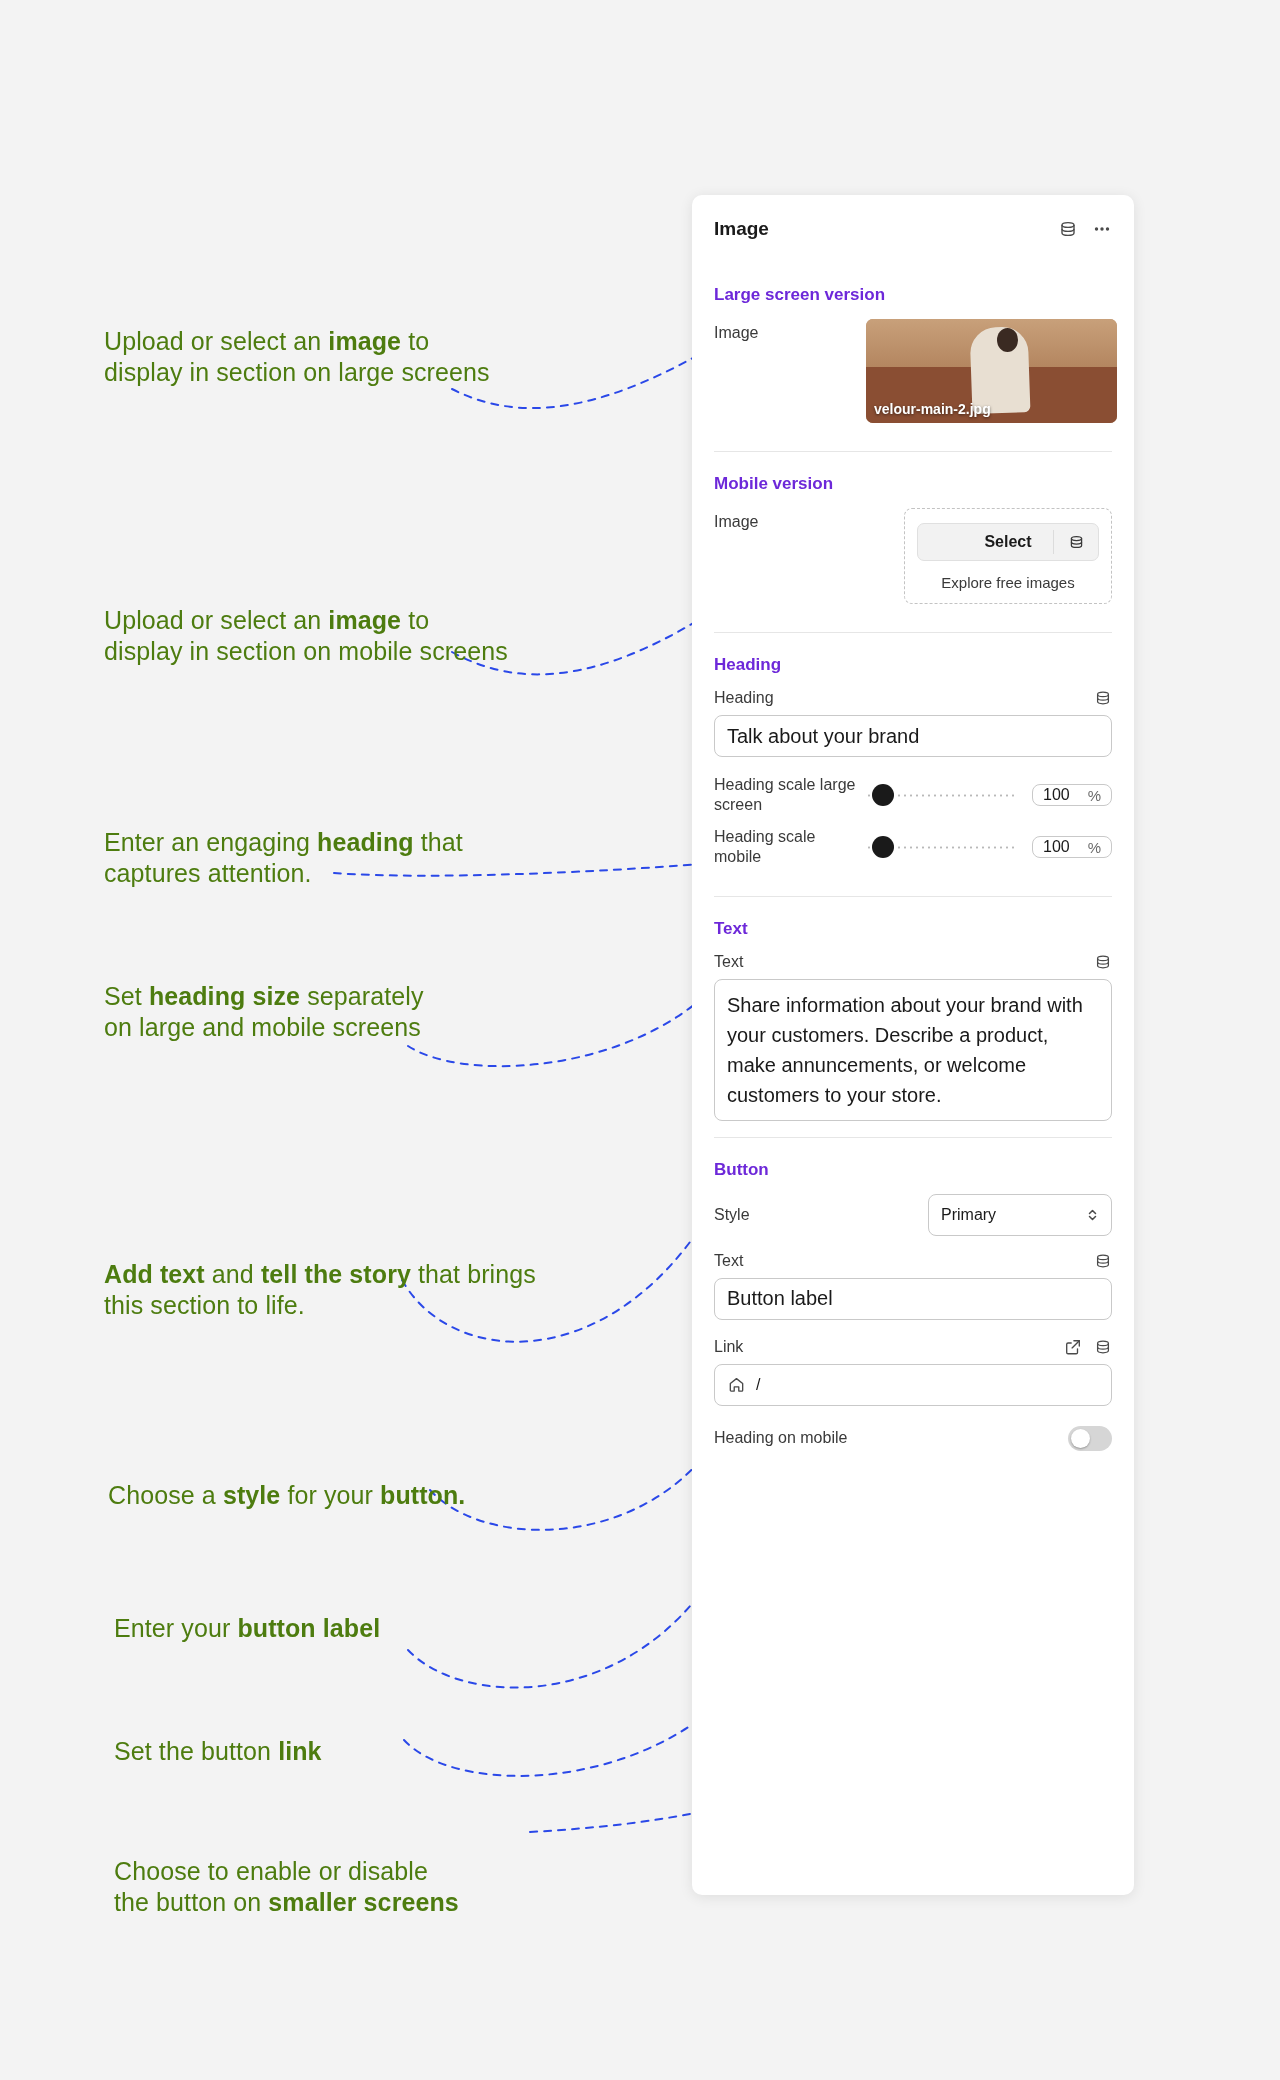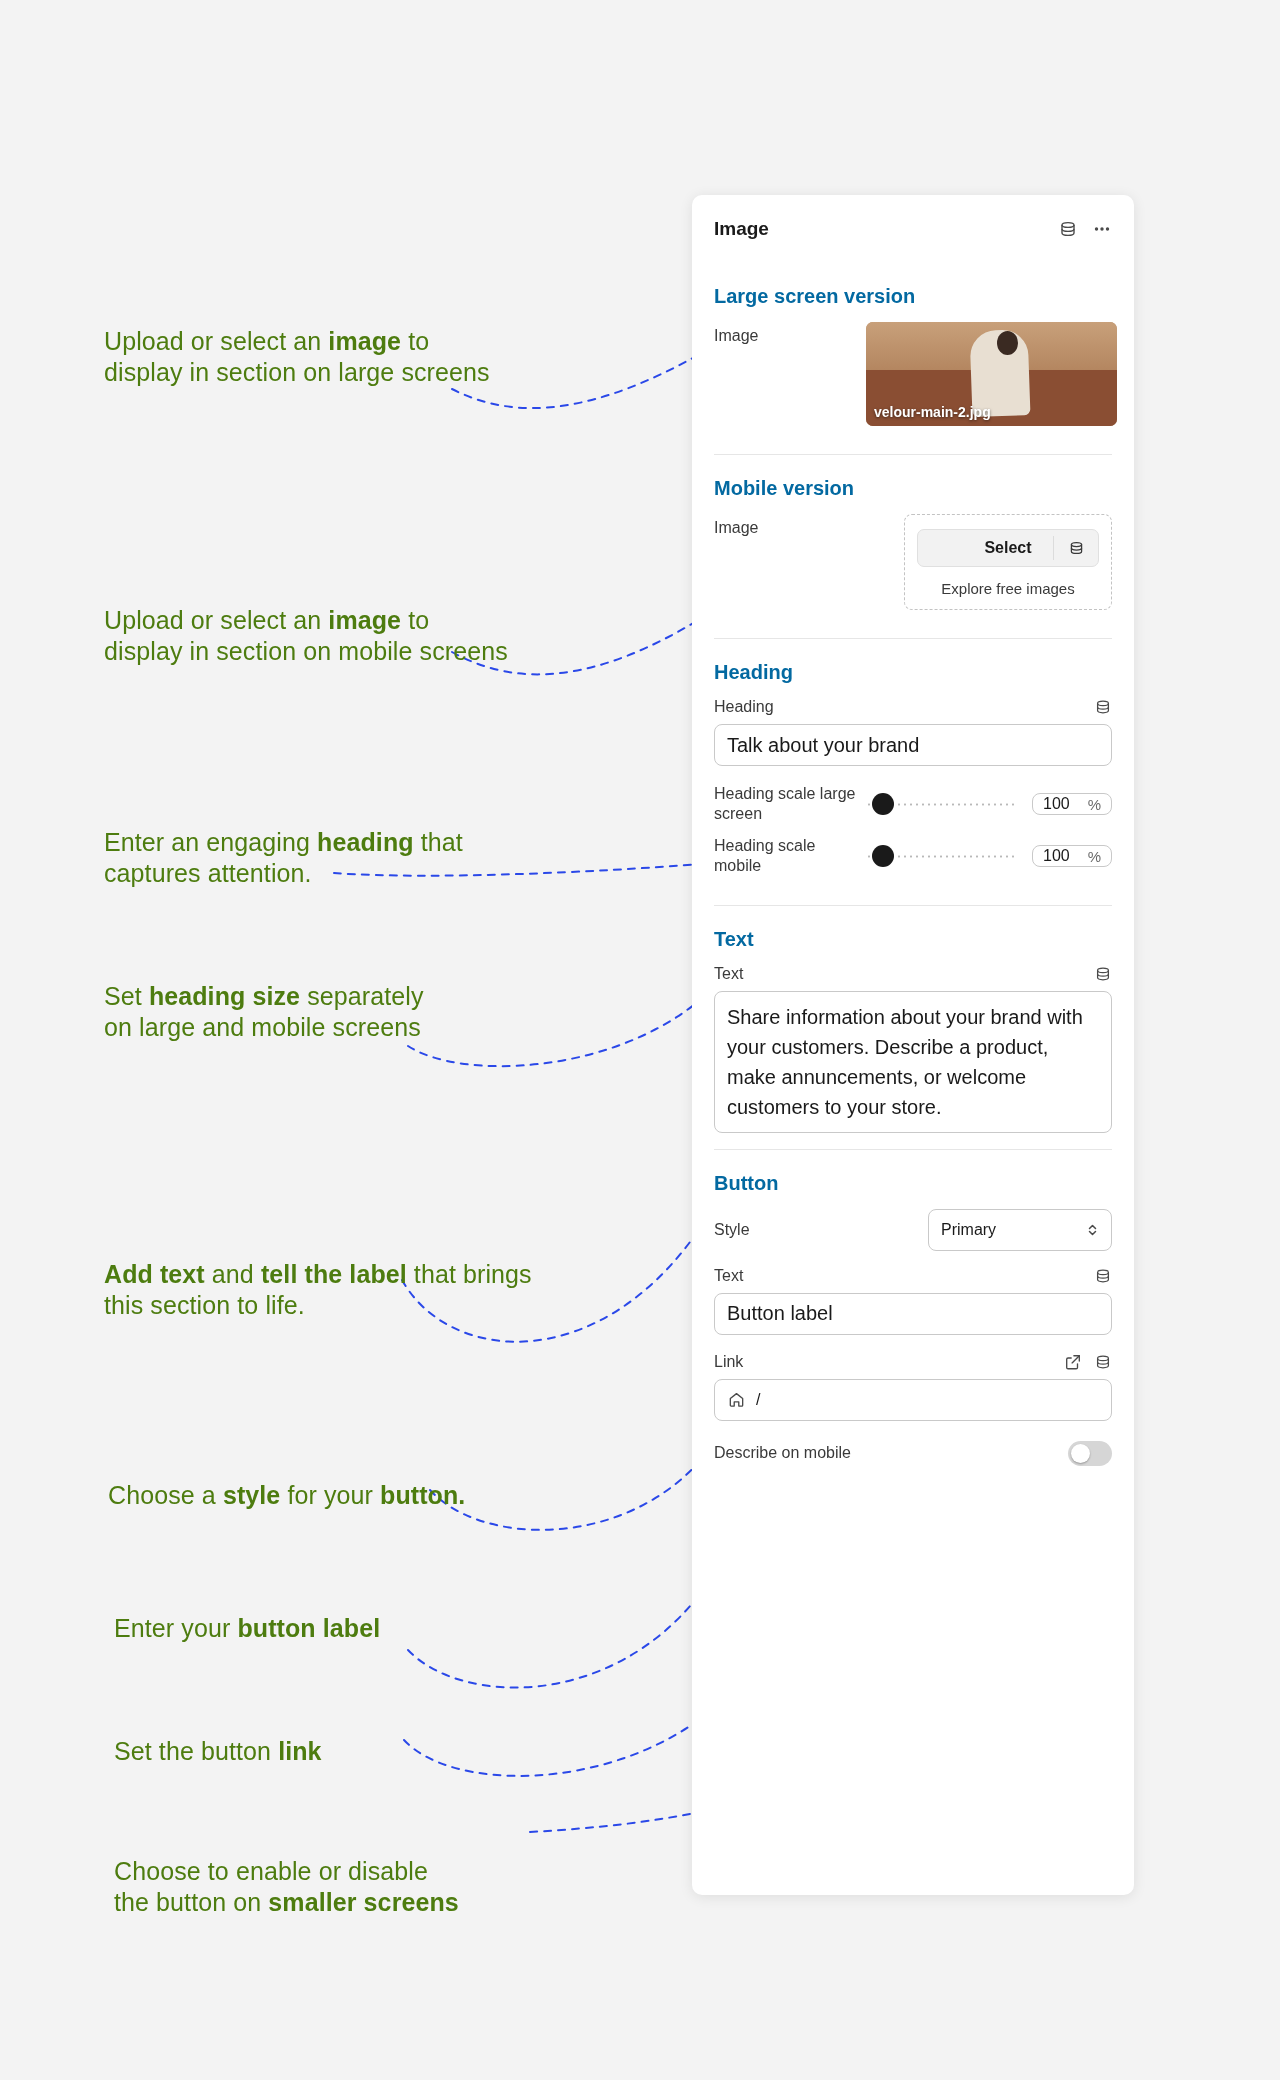--- a/index.html
+++ b/index.html
@@ -63,21 +63,21 @@
     flex: 1;
   }
   .hdr-icons { display: flex; align-items: center; gap: 14px; }
 
   .sect {
     padding: 14px 0 16px 0;
     border-top: 1px solid #e6e6e6;
   }
   .sect:first-of-type { border-top: none; }
   .sect-title {
-    font-size: 20px; font-weight: 700; color: #0369a1;
+    font-size: 17px; font-weight: 700; color: #6d28d9;
     margin: 8px 0 14px 0;
   }
   .row {
     display: flex; align-items: flex-start;
     margin-bottom: 12px;
   }
   .row.center { align-items: center; }
   .lbl {
     font-size: 16px; color: #3a3a3a;
     width: 152px; flex: 0 0 152px;
@@ -279,21 +279,21 @@
     Enter an engaging <b>heading</b> that<br>captures attention.
   </div>
   <div class="dot" style="left:696px; top:856px;"></div>
 
   <div class="annot" style="left:104px; top:933px; width:500px;">
     Set <b>heading size</b> separately<br>on large and mobile screens
   </div>
   <div class="dot" style="left:708px; top:992px;"></div>
 
   <div class="annot" style="left:104px; top:1211px; width:560px;">
-    <b>Add text</b> and <b>tell the label</b> that brings<br>this section to life.
+    <b>Add text</b> and <b>tell the story</b> that brings<br>this section to life.
   </div>
   <div class="dot" style="left:708px; top:1219px;"></div>
 
   <div class="annot" style="left:108px; top:1432px; width:500px;">
     Choose a <b>style</b> for your <b>button.</b>
   </div>
   <div class="dot" style="left:708px; top:1452px;"></div>
 
   <div class="annot" style="left:114px; top:1565px; width:500px;">
     Enter your <b>button label</b>
@@ -490,21 +490,21 @@
         <div class="linkfield">
           <span>
             <svg width="19" height="19" viewBox="0 0 20 20" fill="none" stroke="#4a4a4a" stroke-width="1.4" stroke-linejoin="round">
               <path d="M3.5 9 10 3.8 16.5 9v7a.9.9 0 0 1-.9.9h-3.2v-4.4H7.6V16.9H4.4A.9.9 0 0 1 3.5 16z"></path>
             </svg>
           </span>
           <span>/</span>
         </div>
 
         <div class="row center" style="margin-top:20px; margin-bottom:4px;">
-          <div class="lbl" style="width:auto; flex:1; padding-top:0;">Describe on mobile</div>
+          <div class="lbl" style="width:auto; flex:1; padding-top:0;">Heading on mobile</div>
           <div class="toggle">
             <div class="knob"></div>
           </div>
         </div>
       </div>
 
     </div>
   </div>
 </div>
 

